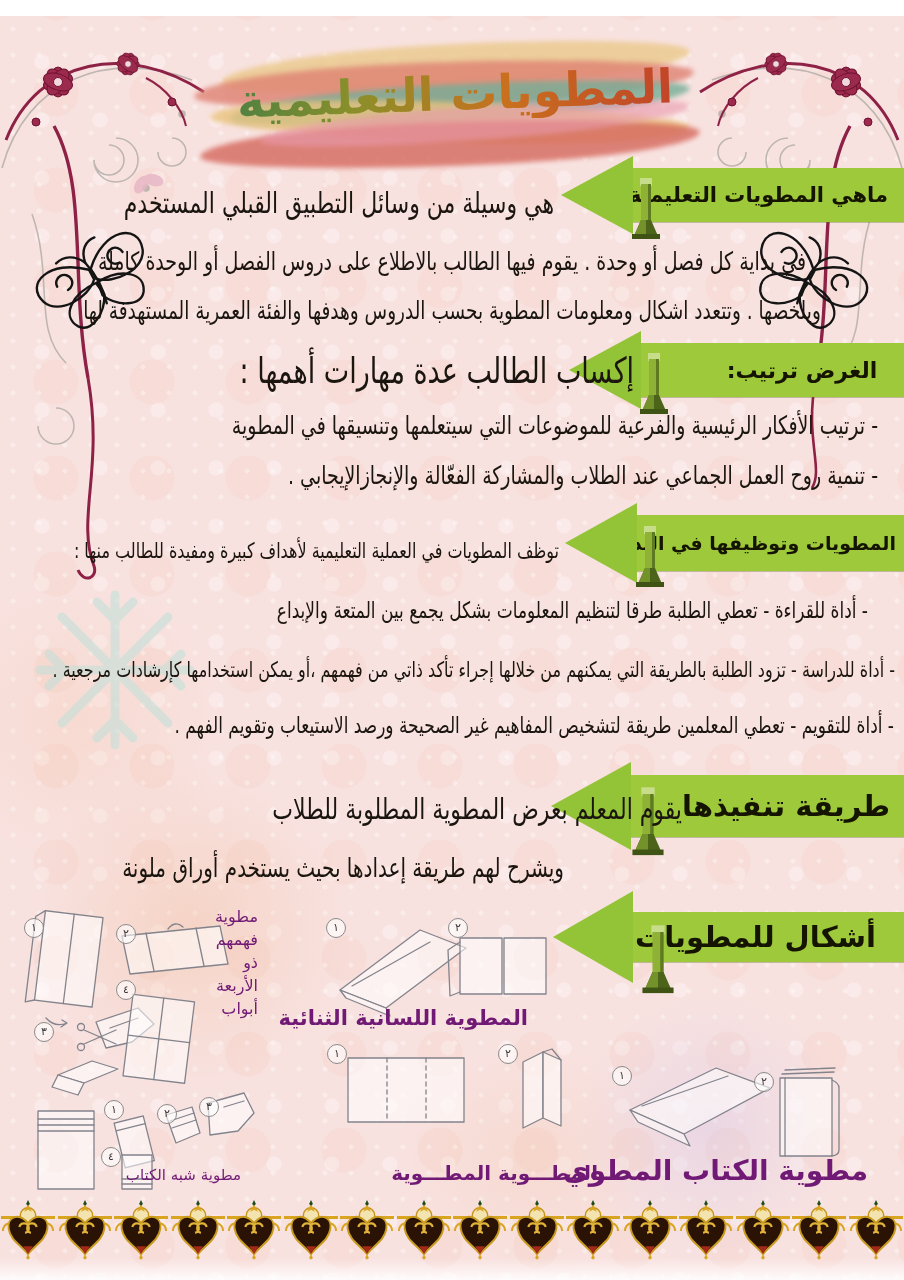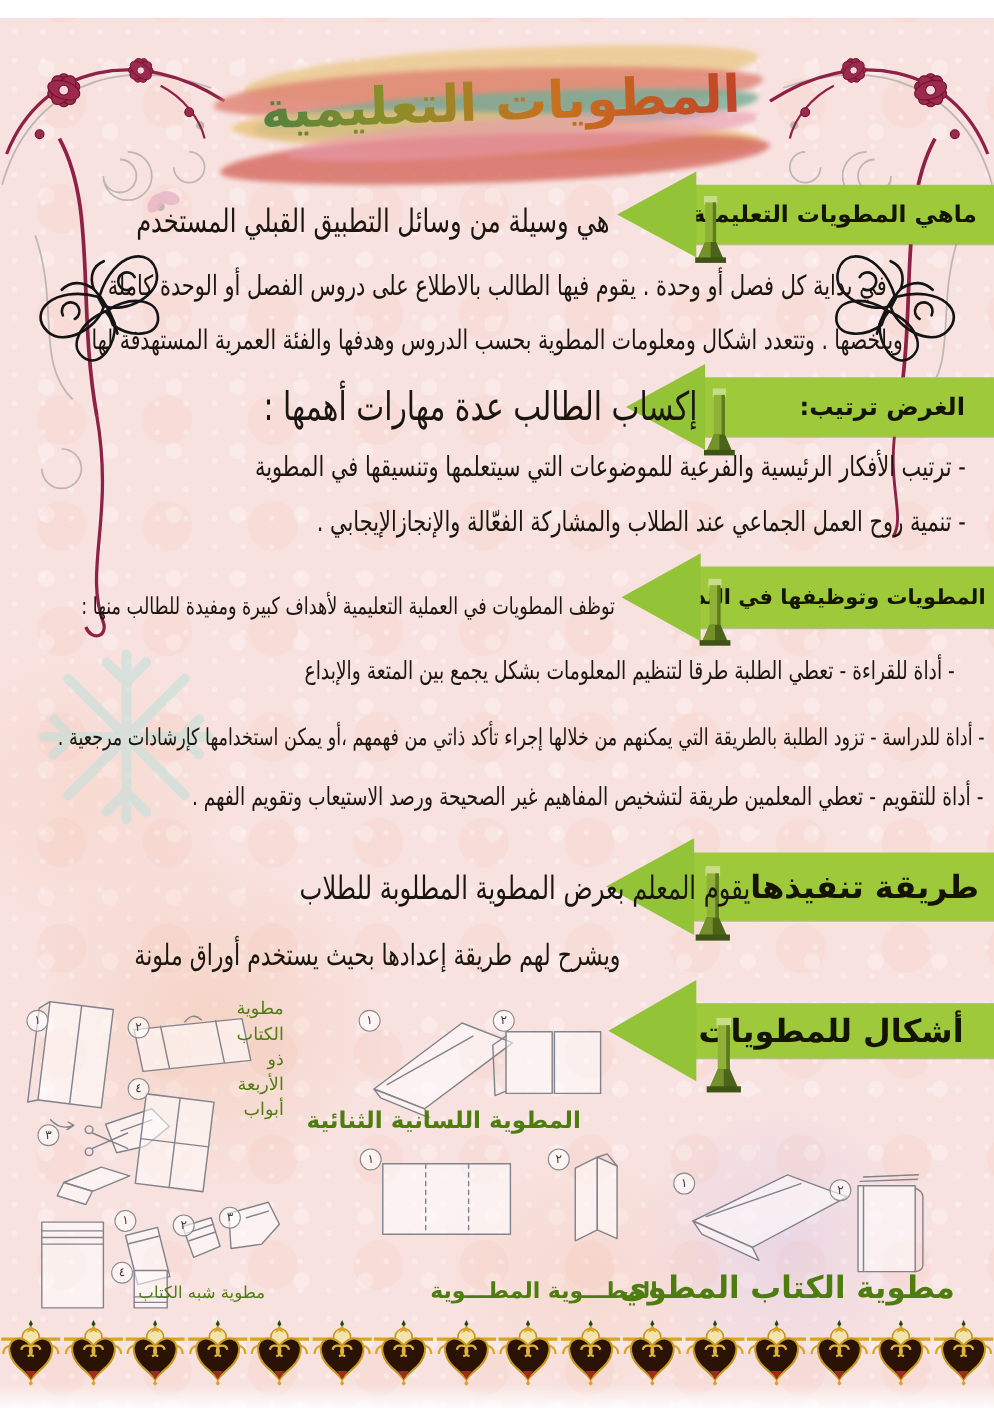--- a/index.html
+++ b/index.html
@@ -27,21 +27,21 @@
   .ctr{left:0;right:0;text-align:center;white-space:nowrap;}
   
   .sk{position:absolute;}
   .sk path,.sk rect,.sk line,.sk circle{stroke:#83838c;stroke-width:1.3;
       fill:rgba(255,255,255,0.55);stroke-linejoin:round;stroke-linecap:round;}
   .sk .nf{fill:none;}
   .sk .dash{stroke-dasharray:4 4;fill:none;}
   .num{position:absolute;width:18px;height:18px;border:1px solid #8a8a8a;border-radius:50%;
        background:rgba(255,255,255,.6);color:#3c3c3c;font-size:11px;line-height:17px;
        text-align:center;}
-  .diaglabel{position:absolute;direction:rtl;color:#4d7c0f;white-space:nowrap;}
+  .diaglabel{position:absolute;direction:rtl;color:#701a75;white-space:nowrap;}
   .title-wrap{position:absolute;left:200px;top:36px;width:510px;height:132px;}
   .stroke{position:absolute;border-radius:46% 54% 48% 52%/60% 42% 58% 40%;
           filter:blur(2.5px);opacity:.8;}
   .page-title{position:absolute;left:0;top:30px;width:510px;text-align:center;direction:rtl;
       font-size:47px;font-weight:bold;letter-spacing:1px;transform:rotate(-2deg);
       background:linear-gradient(90deg,#3f7d48 0%,#8a8f2a 30%,#c9701e 60%,#c03a2b 100%);
       -webkit-background-clip:text;background-clip:text;color:transparent;
       -webkit-text-fill-color:transparent;}
   .gold-row{position:absolute;left:0;right:0;top:1197px;height:66px;display:flex;
             justify-content:space-around;align-items:flex-start;}
@@ -273,21 +273,21 @@
       <line class="nf" x1="149" y1="96" x2="149" y2="178"></line>
       <line class="nf" x1="118" y1="137" x2="180" y2="137"></line>
     </g>
   </svg>
   <span class="num" style="left:24px;top:918px;">١</span>
   <span class="num" style="left:116px;top:924px;">٢</span>
   <span class="num" style="left:34px;top:1022px;">٣</span>
   <span class="num" style="left:116px;top:980px;">٤</span>
   <div class="diaglabel" style="left:200px;top:905px;width:58px;font-size:16px;line-height:23px;text-align:right;white-space:normal;">
     <div>مطوية</div>
-    <div>الكتاب</div>
+    <div>فهمهم</div>
     <div>ذو</div>
     <div>الأربعة</div>
     <div>أبواب</div>
   </div>
 
   <svg class="sk" style="left:332px;top:920px;" width="230" height="100" viewBox="0 0 230 100">
     <path d="M8 70 L88 10 L134 28 L54 88 Z"></path>
     <path d="M8 70 L54 88 L58 96 L14 78 Z"></path>
     <line class="nf" x1="20" y1="66" x2="98" y2="22"></line>
     <rect x="128" y="18" width="42" height="56"></rect>

